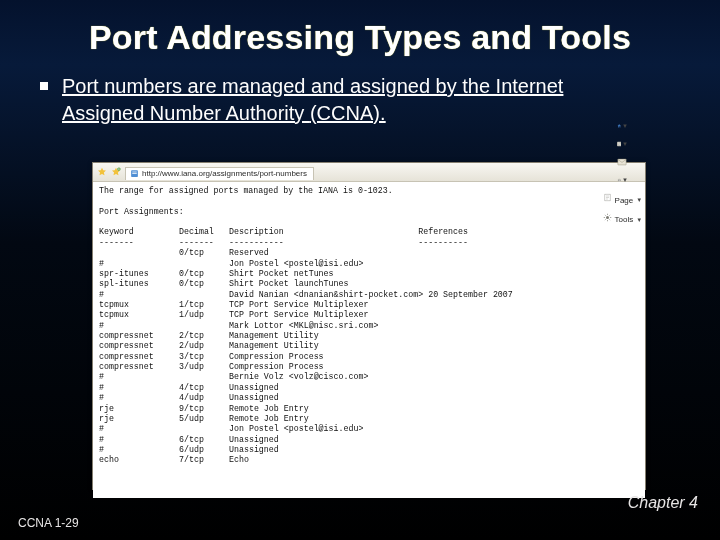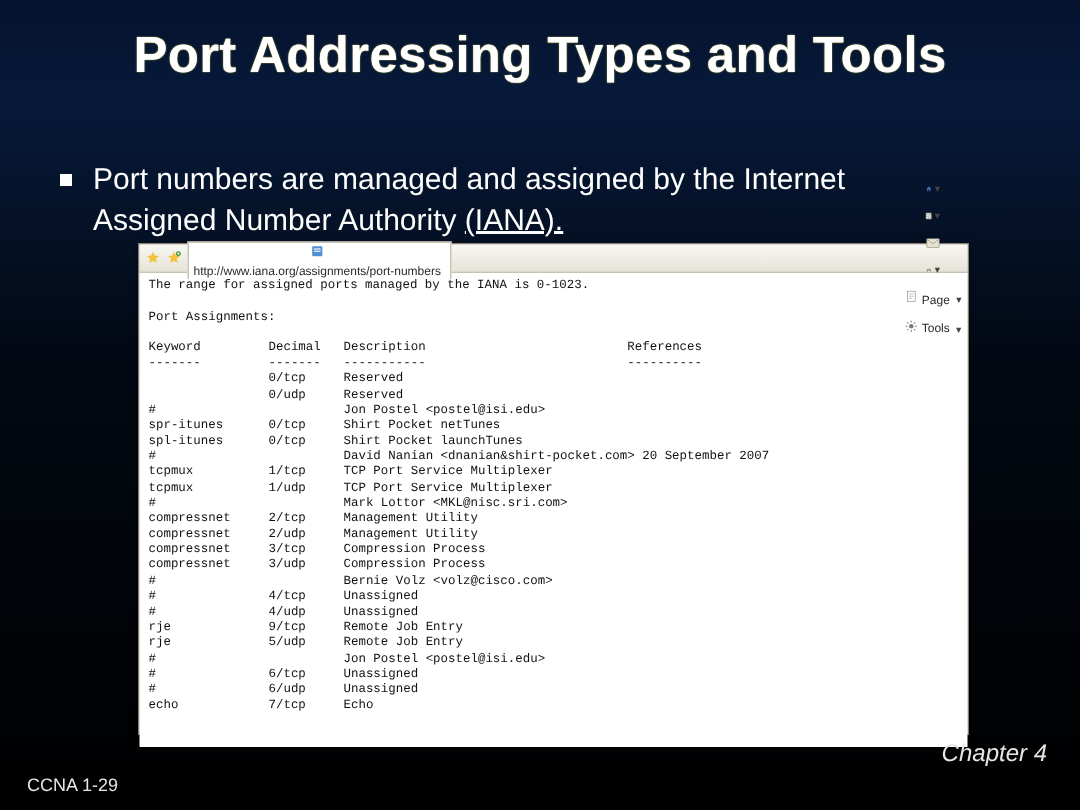--- a/index.html
+++ b/index.html
@@ -17,25 +17,26 @@
   .title {
     text-align: center;
     font-size: 34px;
     font-weight: bold;
     padding-top: 18px;
     color: #fff;
     text-shadow: 0 0 1px #d9cf3a;
     letter-spacing: 0.2px;
   }
   .bullet-row {
-    margin: 50px 38px 0 40px;
+    margin: 16px 38px 0 40px;
     font-size: 20px;
     line-height: 1.35;
     color: #fdfdfd;
     display: flex;
+    text-decoration: underline;
   }
   .bullet-dot {
     width: 8px; height: 8px;
     background: #fff;
     margin-top: 9px;
     margin-right: 14px;
     flex: 0 0 8px;
   }
   .iana {
     text-decoration: underline;
@@ -60,21 +61,20 @@
   .fav { width:10px; height:10px; }
   .fav svg { display:block; }
   .tab {
     display: flex; align-items: center; gap: 3px;
     background: #fff;
     border: 1px solid #c7c3b4;
     border-bottom: none;
     padding: 1px 6px 1px 3px;
     font-size: 8px; color: #2b2b2b;
     margin-top: 2px;
-    flex-direction: column;
   }
   .toolbar-r {
     margin-left: auto;
     display: flex; align-items: center; gap: 8px;
     font-size: 8px; color: #2a2a2a; flex-direction: column;
   }
   .mini-icon {
     width: 10px; height: 10px;
     display: inline-flex; align-items:center; justify-content:center;
   }
@@ -108,21 +108,21 @@
 <div class="slide">
 
   <div class="title">
     <span>Port Addressing Types and Tools</span>
   </div>
 
   <div class="bullet-row">
     <div class="bullet-dot"></div>
     <div>
       <span>Port numbers are managed and assigned by the Internet</span><br>
-      <span>Assigned Number Authority </span><span class="iana">(IANA).</span>
+      <span>Assigned Number Authority </span><span class="iana">(CCNA).</span>
     </div>
   </div>
 
   <div class="browser">
     <div class="tabbar">
       <span class="fav">
         <svg viewBox="0 0 24 24" width="10" height="10">
             <path fill="#f2c23b" d="M12 2l2.9 6 6.6.6-5 4.6 1.5 6.5L12 16.9 5.9 19.7l1.5-6.5-5-4.6 6.6-.6z"></path>
           </svg>
       </span>
@@ -194,21 +194,20 @@
 
     <div class="page-body">
       <div class="row">The range for assigned ports managed by the IANA is 0-1023.</div>
       <div class="row">&nbsp;</div>
       <div class="row">Port Assignments:</div>
       <div class="row">&nbsp;</div>
       <div class="row hdr"><span class="indent-kw">Keyword</span><span class="indent-dec">Decimal</span><span>Description</span>                           <span>References</span></div>
       <div class="row hdr"><span class="indent-kw">-------</span><span class="indent-dec">-------</span>-----------                           ----------</div>
       <div id="rows">
           <div class="row"><span class="indent-kw"></span><span class="indent-dec">0/tcp</span><span>Reserved</span></div>
-          <div class="row"><span class="indent-kw"></span><span class="indent-dec">0/udp</span><span>Reserved</span></div>
           <div class="row"><span class="indent-kw">#</span><span class="indent-dec"></span><span>Jon Postel &lt;postel@isi.edu&gt;</span></div>
           <div class="row"><span class="indent-kw">spr-itunes</span><span class="indent-dec">0/tcp</span><span>Shirt Pocket netTunes</span></div>
           <div class="row"><span class="indent-kw">spl-itunes</span><span class="indent-dec">0/tcp</span><span>Shirt Pocket launchTunes</span></div>
           <div class="row"><span class="indent-kw">#</span><span class="indent-dec"></span><span>David Nanian &lt;dnanian&amp;shirt-pocket.com&gt; 20 September 2007</span></div>
           <div class="row"><span class="indent-kw">tcpmux</span><span class="indent-dec">1/tcp</span><span>TCP Port Service Multiplexer</span></div>
           <div class="row"><span class="indent-kw">tcpmux</span><span class="indent-dec">1/udp</span><span>TCP Port Service Multiplexer</span></div>
           <div class="row"><span class="indent-kw">#</span><span class="indent-dec"></span><span>Mark Lottor &lt;MKL@nisc.sri.com&gt;</span></div>
           <div class="row"><span class="indent-kw">compressnet</span><span class="indent-dec">2/tcp</span><span>Management Utility</span></div>
           <div class="row"><span class="indent-kw">compressnet</span><span class="indent-dec">2/udp</span><span>Management Utility</span></div>
           <div class="row"><span class="indent-kw">compressnet</span><span class="indent-dec">3/tcp</span><span>Compression Process</span></div>

